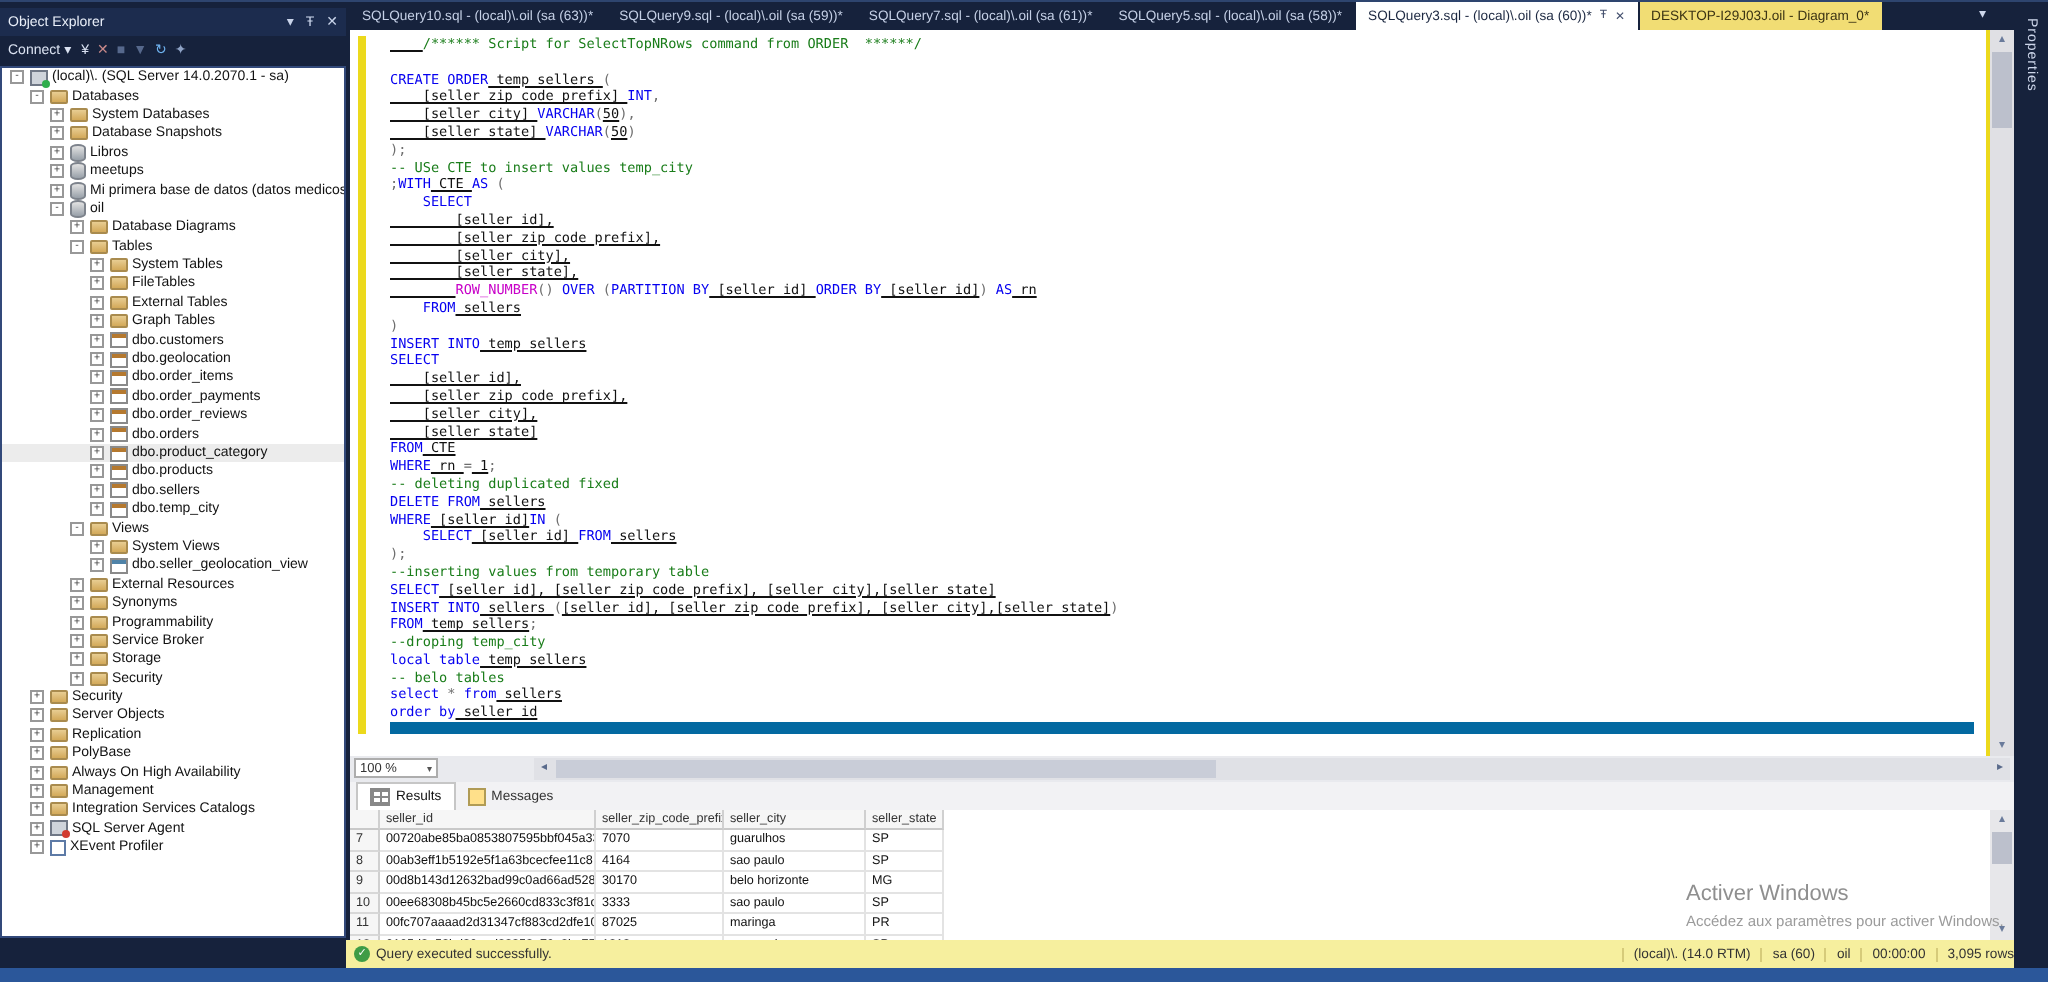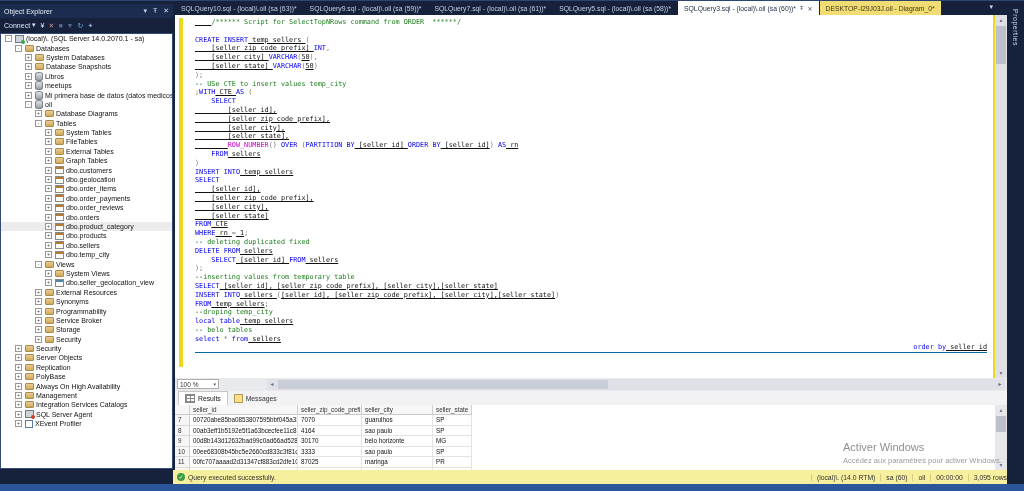--- a/index.html
+++ b/index.html
@@ -32,21 +32,21 @@
   .tab{display:flex;align-items:center;padding:0 6px;font-size:6.8px;color:#c5d0e6;white-space:nowrap;margin-right:1px;cursor:default;}
   .tab.active{background:#fff;color:#1c2841;}
   .tab.special{background:#f1dd74;color:#3c3414;}
   .tbtn{margin-left:4px;font-size:6px;color:#44506e;}
   .tab-overflow{position:absolute;right:14px;top:2px;color:#cdd6ea;font-size:7px;}
   
   #editor{position:absolute;left:175px;top:14px;width:832px;height:363px;background:#fff;}
   .track{position:absolute;left:4px;top:3px;width:4px;height:349px;background:#ecd91c;}
   #code{position:absolute;left:20px;top:3px;}
   .cl{height:8.8px;font:6.8px/8.8px "DejaVu Sans Mono",monospace;white-space:pre;width:792px;}
-  .cl.caret-line{border-bottom:1px solid #0369a1;text-align:right;}
+  .cl.caret-line{border-bottom:6px solid #0369a1;}
   .c-k{color:#0600f0;}.c-c{color:#1a7d1a;}.c-f{color:#c800c8;}.c-g{color:#6e6e6e;}.c-n{color:#111;text-decoration:underline;}
   .ed-vsb{position:absolute;right:0;top:0;width:12px;height:363px;background:#e0e0e4;}
   .ed-vsb::before{content:"";position:absolute;left:-2px;top:0;width:2px;height:100%;background:#ecd91c;}
   .sb-up,.sb-down{position:absolute;left:0;width:12px;height:10px;text-align:center;font-size:6px;color:#6a7b9b;line-height:10px;}
   .sb-up{top:0;}.sb-down{bottom:0;}
   .sb-thumb{position:absolute;left:1px;top:11px;width:10px;height:38px;background:#bcc0cc;}
   
   #hbar{position:absolute;left:175px;top:377px;width:832px;height:13px;background:#e9eaee;}
   .zoom-combo{position:absolute;left:2px;top:1px;width:42px;height:10px;background:#fff;border:1px solid #adadad;font-size:6.5px;color:#333;display:flex;align-items:center;justify-content:space-between;padding:0 2px;box-sizing:border-box;}
   .zoom-combo .cv{font-size:5px;color:#555;}
@@ -344,21 +344,21 @@
         </div>
       </div>
     <span class="tab-overflow">▾</span>
   </div>
 
   <div id="editor">
     <div class="track"></div>
     <div id="code">
         <div class="cl"><span class="c-n">    </span><span class="c-c">/****** Script for SelectTopNRows command from ORDER  ******/</span></div>
         <div class="cl">&nbsp;</div>
-        <div class="cl"><span class="c-k">CREATE INSERT</span><span class="c-n"> temp_sellers </span><span class="c-g">(</span></div>
+        <div class="cl"><span class="c-k">CREATE ORDER</span><span class="c-n"> temp_sellers </span><span class="c-g">(</span></div>
         <div class="cl"><span class="c-n">    [seller_zip_code_prefix] </span><span class="c-k">INT</span><span class="c-g">,</span></div>
         <div class="cl"><span class="c-n">    [seller_city] </span><span class="c-k">VARCHAR</span><span class="c-g">(</span><span class="c-n">50</span><span class="c-g">),</span></div>
         <div class="cl"><span class="c-n">    [seller_state] </span><span class="c-k">VARCHAR</span><span class="c-g">(</span><span class="c-n">50</span><span class="c-g">)</span></div>
         <div class="cl"><span class="c-g">);</span></div>
         <div class="cl"><span class="c-c">-- USe CTE to insert values temp_city</span></div>
         <div class="cl"><span class="c-g">;</span><span class="c-k">WITH</span><span class="c-n"> CTE </span><span class="c-k">AS</span><span class="c-g"> (</span></div>
         <div class="cl"><span class="c-k">    SELECT</span></div>
         <div class="cl"><span class="c-n">        [seller_id],</span></div>
         <div class="cl"><span class="c-n">        [seller_zip_code_prefix],</span></div>
         <div class="cl"><span class="c-n">        [seller_city],</span></div>
@@ -369,20 +369,21 @@
         <div class="cl"><span class="c-k">INSERT INTO</span><span class="c-n"> temp_sellers</span></div>
         <div class="cl"><span class="c-k">SELECT</span></div>
         <div class="cl"><span class="c-n">    [seller_id],</span></div>
         <div class="cl"><span class="c-n">    [seller_zip_code_prefix],</span></div>
         <div class="cl"><span class="c-n">    [seller_city],</span></div>
         <div class="cl"><span class="c-n">    [seller_state]</span></div>
         <div class="cl"><span class="c-k">FROM</span><span class="c-n"> CTE</span></div>
         <div class="cl"><span class="c-k">WHERE</span><span class="c-n"> rn </span><span class="c-g">=</span><span class="c-n"> 1</span><span class="c-g">;</span></div>
         <div class="cl"><span class="c-c">-- deleting duplicated fixed</span></div>
         <div class="cl"><span class="c-k">DELETE FROM</span><span class="c-n"> sellers</span></div>
+        <div class="cl"><span class="c-k">WHERE</span><span class="c-n"> [seller_id]</span><span class="c-k">IN</span><span class="c-g"> (</span></div>
         <div class="cl"><span class="c-k">    SELECT</span><span class="c-n"> [seller_id] </span><span class="c-k">FROM</span><span class="c-n"> sellers</span></div>
         <div class="cl"><span class="c-g">);</span></div>
         <div class="cl"><span class="c-c">--inserting values from temporary table</span></div>
         <div class="cl"><span class="c-k">SELECT</span><span class="c-n"> [seller_id], [seller_zip_code_prefix], [seller_city],[seller_state]</span></div>
         <div class="cl"><span class="c-k">INSERT INTO</span><span class="c-n"> sellers </span><span class="c-g">(</span><span class="c-n">[seller_id], [seller_zip_code_prefix], [seller_city],[seller_state]</span><span class="c-g">)</span></div>
         <div class="cl"><span class="c-k">FROM</span><span class="c-n"> temp_sellers</span><span class="c-g">;</span></div>
         <div class="cl"><span class="c-c">--droping temp_city</span></div>
         <div class="cl"><span class="c-k">local table</span><span class="c-n"> temp_sellers</span></div>
         <div class="cl"><span class="c-c">-- belo tables</span></div>
         <div class="cl"><span class="c-k">select</span><span class="c-g"> * </span><span class="c-k">from</span><span class="c-n"> sellers</span></div>

